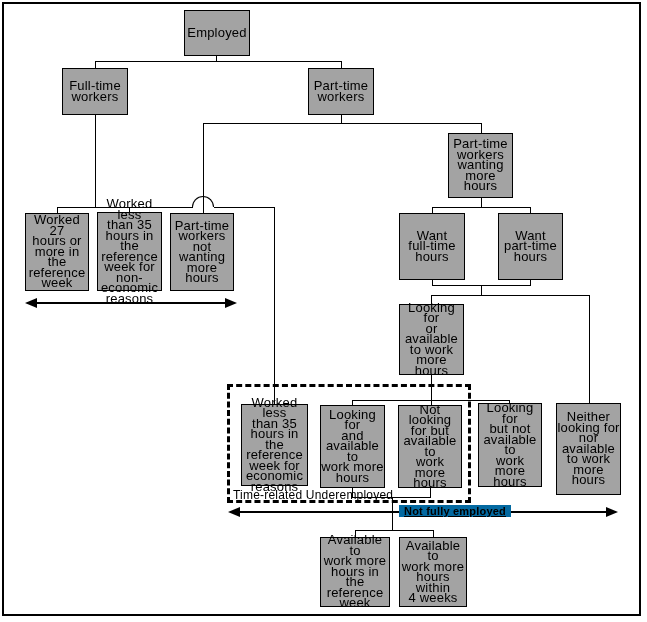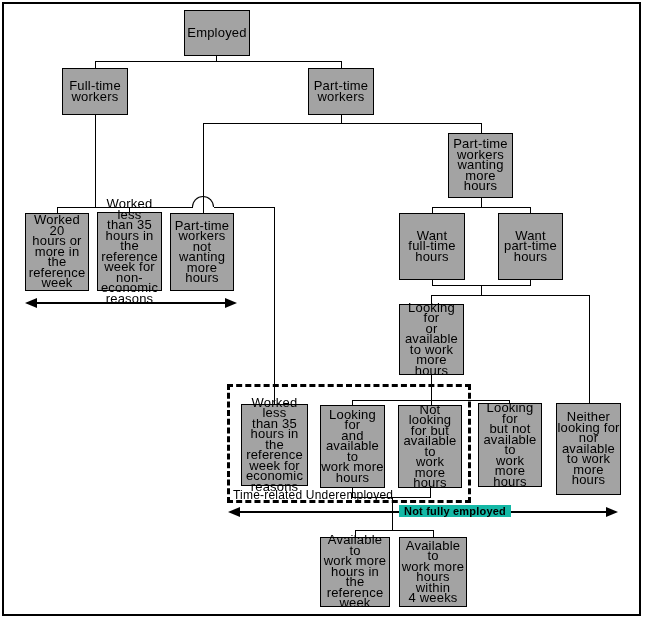--- a/index.html
+++ b/index.html
@@ -13,21 +13,21 @@
   .hop{position:absolute;left:192px;top:196px;width:22px;height:11px;border:1.5px solid #000;
        border-bottom:none;border-radius:11px 11px 0 0;box-sizing:border-box;z-index:2;background:transparent;}
   .dashed-box{position:absolute;left:227px;top:384px;width:244px;height:119px;
               border:3px dashed #000;box-sizing:border-box;z-index:1;}
   .shaft{position:absolute;height:2px;background:#000;z-index:1;}
   .head{position:absolute;width:0;height:0;border-top:5px solid transparent;border-bottom:5px solid transparent;z-index:1;}
   .head-r{border-left:12px solid #000;}
   .head-l{border-right:12px solid #000;}
   .range-label{position:absolute;font-weight:bold;font-size:11px;letter-spacing:0.2px;z-index:4;}
   .italic-label{position:absolute;font-size:12px;letter-spacing:0.2px;z-index:4;white-space:nowrap;}
-  .on-line{background:#14b8a6;padding:0 5px;}
+  .on-line{background:#0369a1;padding:0 5px;text-decoration:underline;}
 </style>
 </head>
 <body>
 
 <div class="canvas">
   <div class="frame"></div>
 
   <div id="lines">
       <div class="ln" style="left: 216px; top: 55px; width: 1px; height: 6px;"></div>
       <div class="ln" style="left: 95px; top: 61px; width: 247px; height: 1px;"></div>
@@ -68,21 +68,21 @@
     </div>
   <div class="hop"></div>
 
   <div class="dashed-box"></div>
 
   <div class="node" style="left:184px;top:10px;width:66px;height:46px">Employed</div>
   <div class="node" style="left:62px;top:68px;width:66px;height:47px">Full-time
 workers</div>
   <div class="node" style="left:308px;top:68px;width:66px;height:47px">Part-time
 workers</div>
-  <div class="node" style="left:25px;top:213px;width:64px;height:78px">Worked 20
+  <div class="node" style="left:25px;top:213px;width:64px;height:78px">Worked 27
 hours or
 more in the
 reference
 week</div>
   <div class="node" style="left:97px;top:212px;width:65px;height:79px">Worked less
 than 35
 hours in the
 reference
 week for non-
 economic

